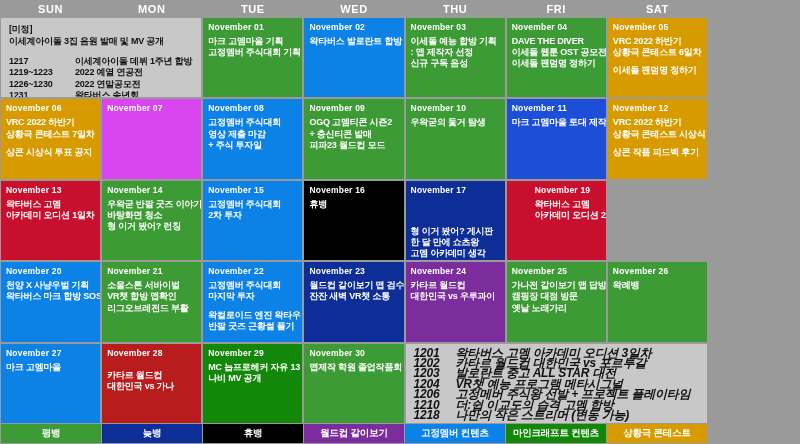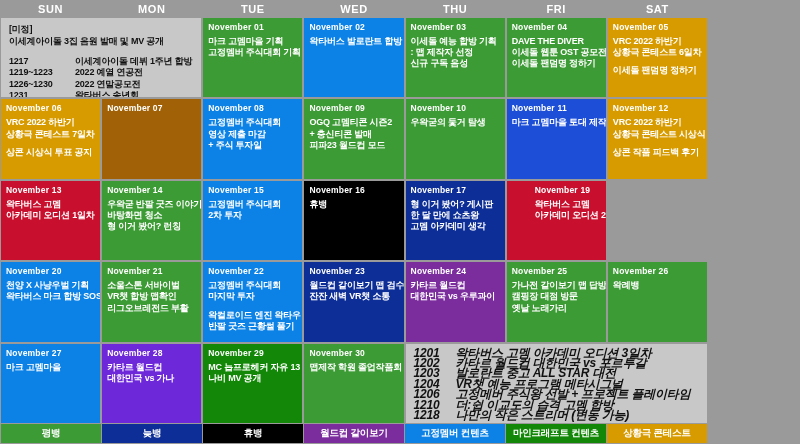--- a/index.html
+++ b/index.html
@@ -199,21 +199,21 @@
       </div>
       <div class="week">
         <div class="cell" style="background: rgb(215, 155, 0);">
           <div class="cell-date">November 06</div>
           <div class="cell-lines">
             <div class="cell-line">VRC 2022 하반기</div>
             <div class="cell-line">상황극 콘테스트 7일차</div>
             <div class="cell-line spacer-before">상콘 시상식 투표 공지</div>
           </div>
         </div>
-        <div class="cell" style="background: #a16207;">
+        <div class="cell" style="background: #d946ef;">
           <div class="cell-date">November 07</div>
         </div>
         <div class="cell" style="background: rgb(13, 130, 230);">
           <div class="cell-date">November 08</div>
           <div class="cell-lines">
             <div class="cell-line">고정멤버 주식대회</div>
             <div class="cell-line">영상 제출 마감</div>
             <div class="cell-line">+ 주식 투자일</div>
           </div>
         </div>
@@ -268,21 +268,21 @@
             <div class="cell-line">고정멤버 주식대회</div>
             <div class="cell-line">2차 투자</div>
           </div>
         </div>
         <div class="cell" style="background: rgb(0, 0, 0);">
           <div class="cell-date">November 16</div>
           <div class="cell-lines">
             <div class="cell-line">휴뱅</div>
           </div>
         </div>
-        <div class="cell" style="background: rgb(13, 46, 150);">
+        <div class="cell" style="background: rgb(13, 46, 150); gap: 27px;">
           <div class="cell-date">November 17</div>
           <div class="cell-lines">
             <div class="cell-line">형 이거 봤어? 게시판</div>
             <div class="cell-line">한 달 만에 쇼츠왕</div>
             <div class="cell-line">고멤 아카데미 생각</div>
           </div>
         </div>
         <div class="cell" style="background: rgb(200, 16, 46); padding-left: 28px;">
           <div class="cell-date">November 19</div>
           <div class="cell-lines">
@@ -345,21 +345,21 @@
           </div>
         </div>
       </div>
       <div class="week">
         <div class="cell" style="background: rgb(13, 130, 230);">
           <div class="cell-date">November 27</div>
           <div class="cell-lines">
             <div class="cell-line">마크 고멤마을</div>
           </div>
         </div>
-        <div class="cell" style="background: #6d28d9;">
+        <div class="cell" style="background: #b91c1c; gap: 8px;">
           <div class="cell-date">November 28</div>
           <div class="cell-lines">
             <div class="cell-line">카타르 월드컵</div>
             <div class="cell-line">대한민국 vs 가나</div>
           </div>
         </div>
         <div class="cell" style="background: rgb(19, 136, 8);">
           <div class="cell-date">November 29</div>
           <div class="cell-lines">
             <div class="cell-line">MC 늡프로헤커 자유 13</div>

